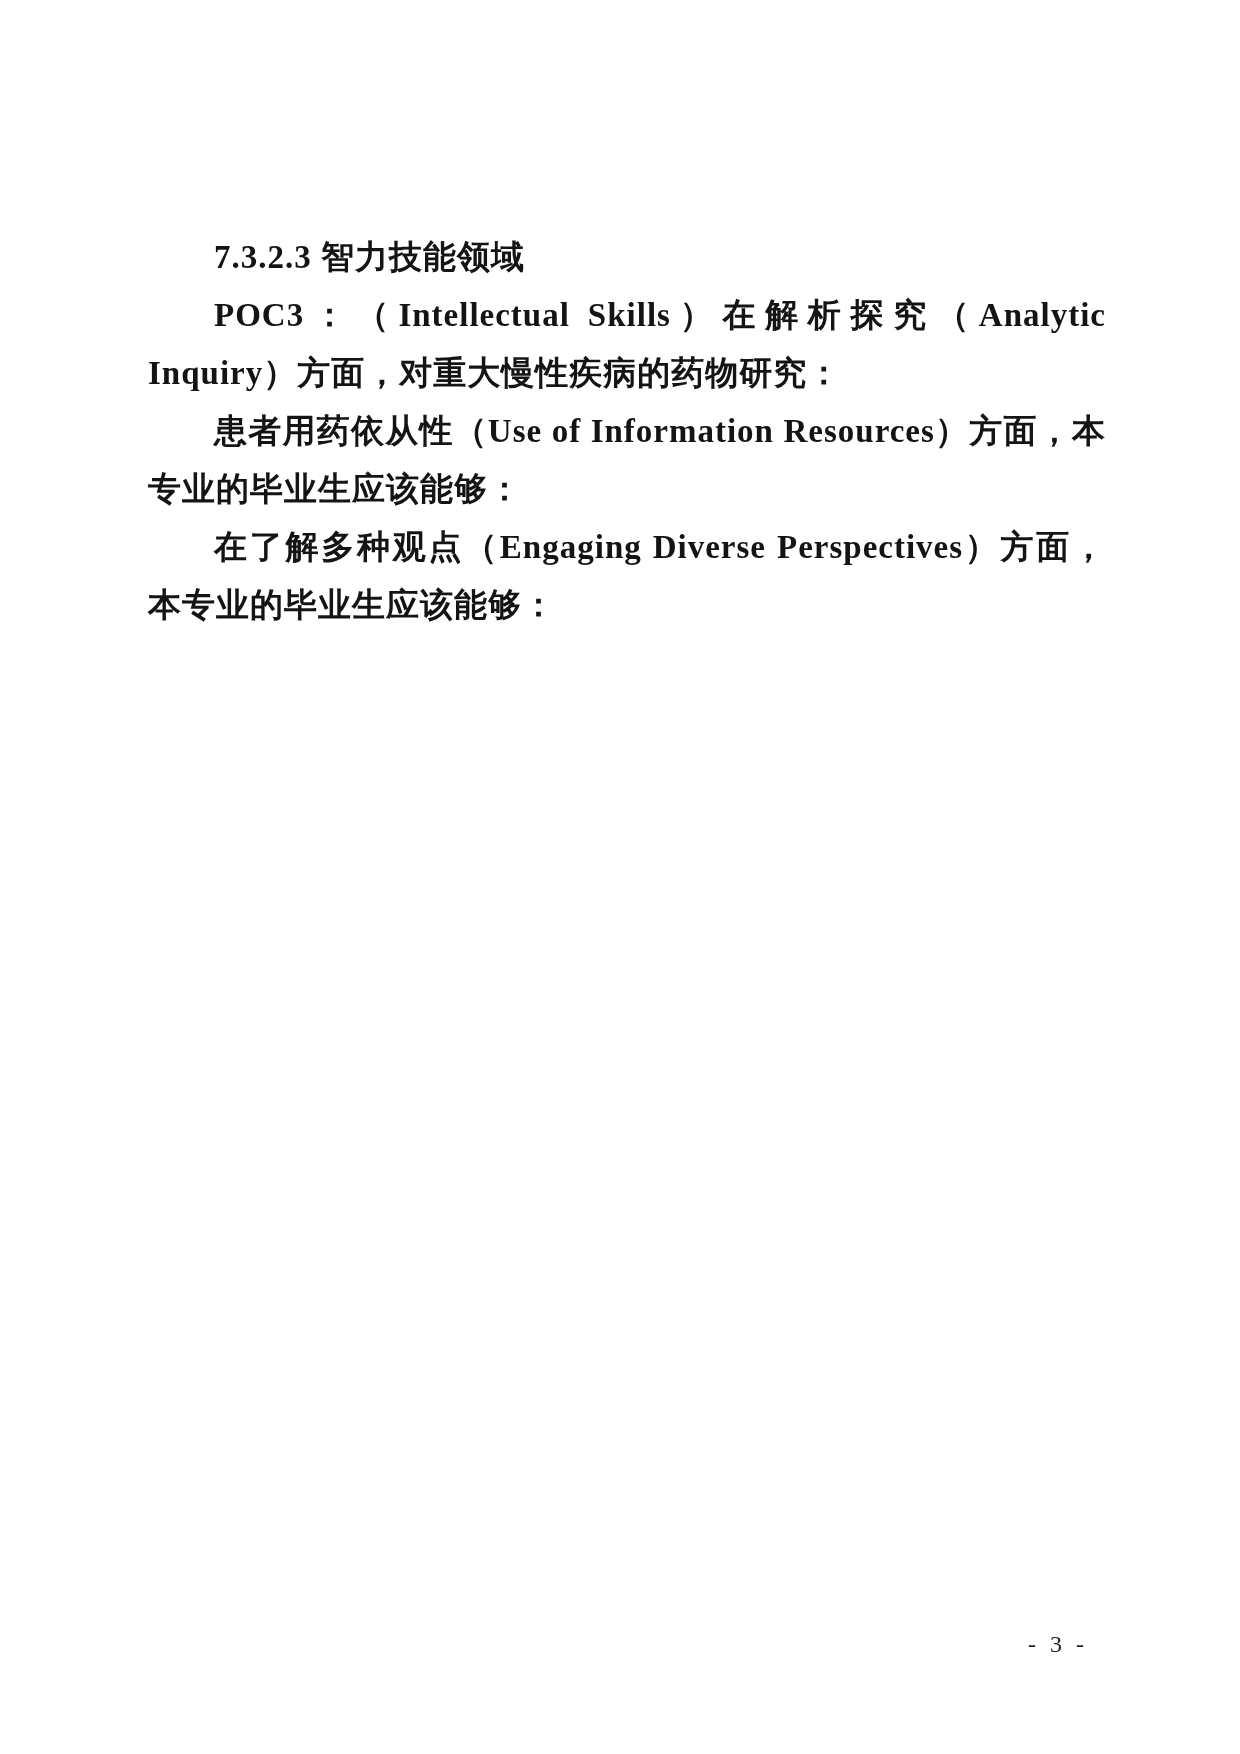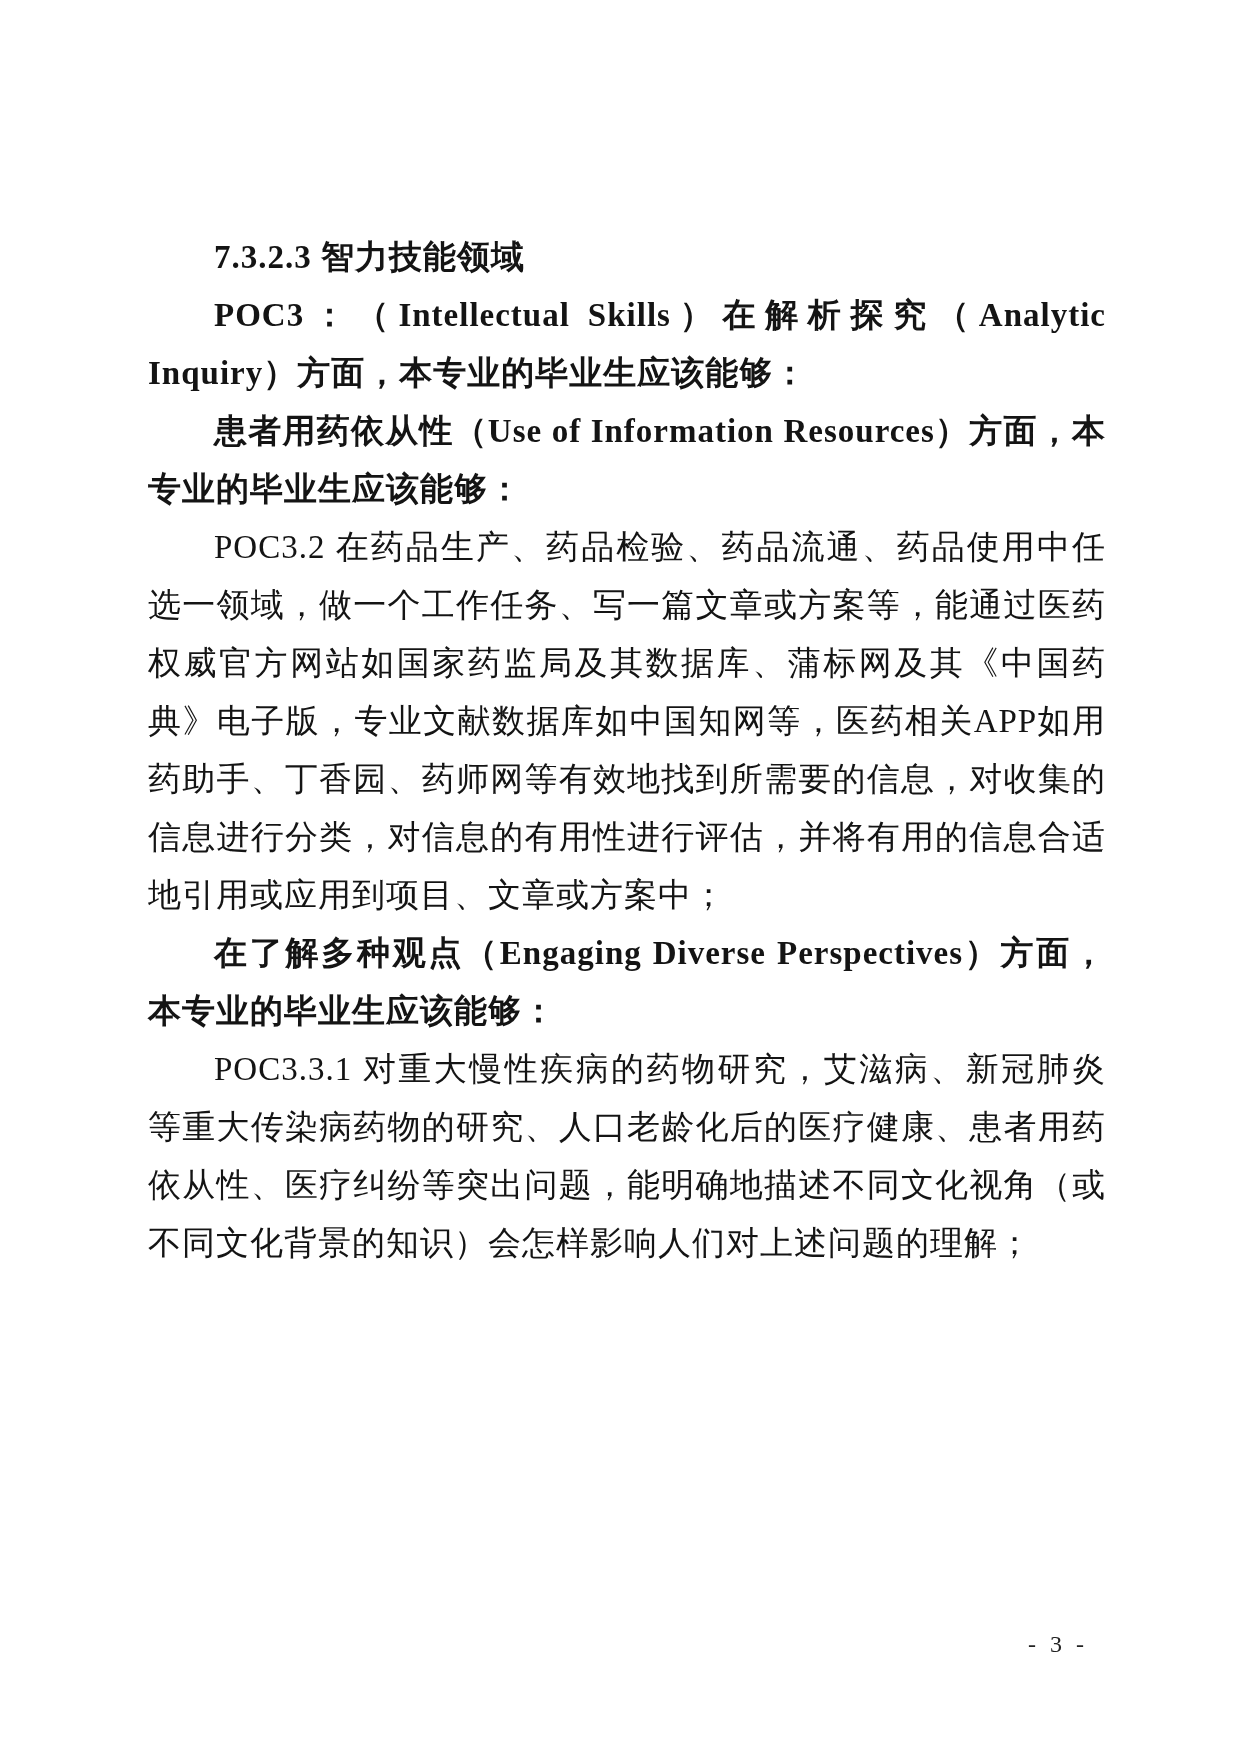--- a/index.html
+++ b/index.html
@@ -43,20 +43,18 @@
     letter-spacing: 4px;
     color: #222222;
   }
 </style>
 </head>
 <body>
 
 <div class="page">
   <div class="content">
     <p class="para bold">7.3.2.3 智力技能领域</p>
-    <p class="para bold">POC3：（Intellectual Skills）在解析探究（Analytic Inquiry）方面，本专业的毕业生应该能够：</p>
+    <p class="para bold">POC3：（Intellectual Skills）在解析探究（Analytic Inquiry）方面，对重大慢性疾病的药物研究：</p>
     <p class="para bold">患者用药依从性（Use of Information Resources）方面，本专业的毕业生应该能够：</p>
-    <p class="para">POC3.2 在药品生产、药品检验、药品流通、药品使用中任选一领域，做一个工作任务、写一篇文章或方案等，能通过医药权威官方网站如国家药监局及其数据库、蒲标网及其《中国药典》电子版，专业文献数据库如中国知网等，医药相关APP如用药助手、丁香园、药师网等有效地找到所需要的信息，对收集的信息进行分类，对信息的有用性进行评估，并将有用的信息合适地引用或应用到项目、文章或方案中；</p>
     <p class="para bold">在了解多种观点（Engaging Diverse Perspectives）方面，本专业的毕业生应该能够：</p>
-    <p class="para">POC3.3.1 对重大慢性疾病的药物研究，艾滋病、新冠肺炎等重大传染病药物的研究、人口老龄化后的医疗健康、患者用药依从性、医疗纠纷等突出问题，能明确地描述不同文化视角（或不同文化背景的知识）会怎样影响人们对上述问题的理解；</p>
   </div>
   <div class="page-number">- 3 -</div>
 </div>
 
 </body></html>

